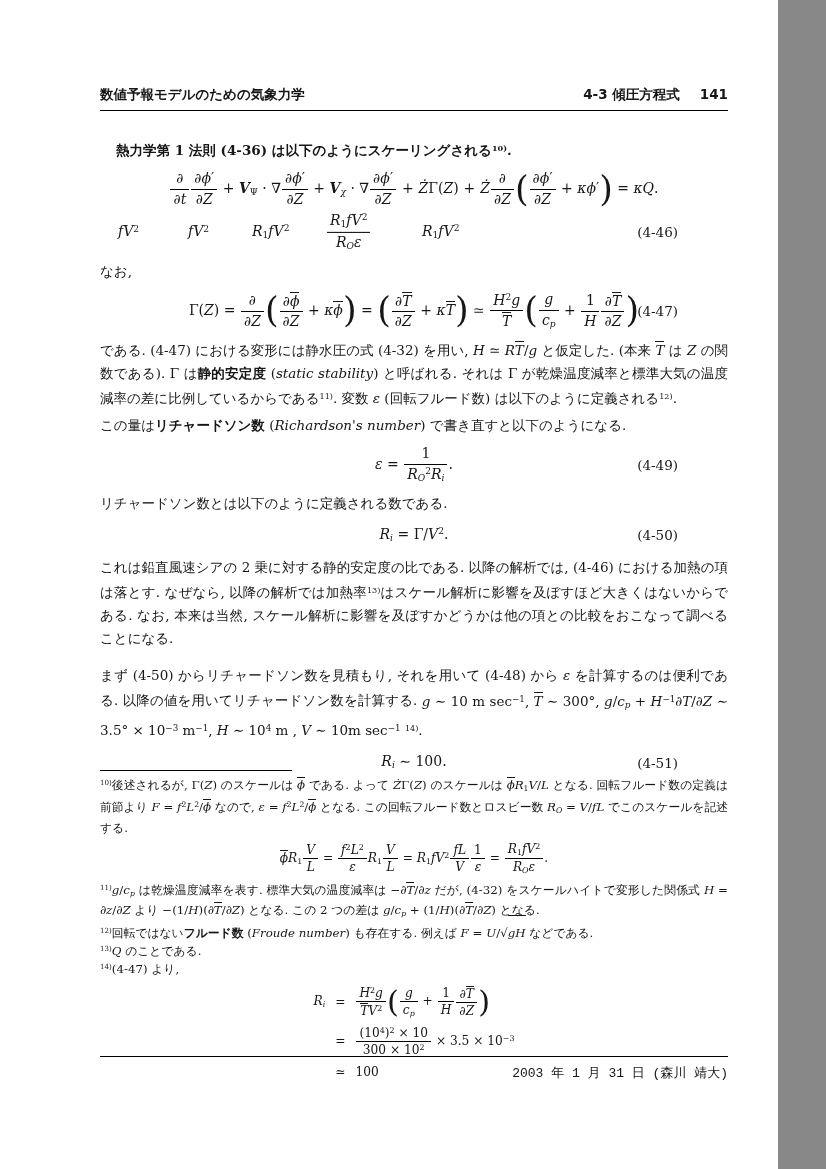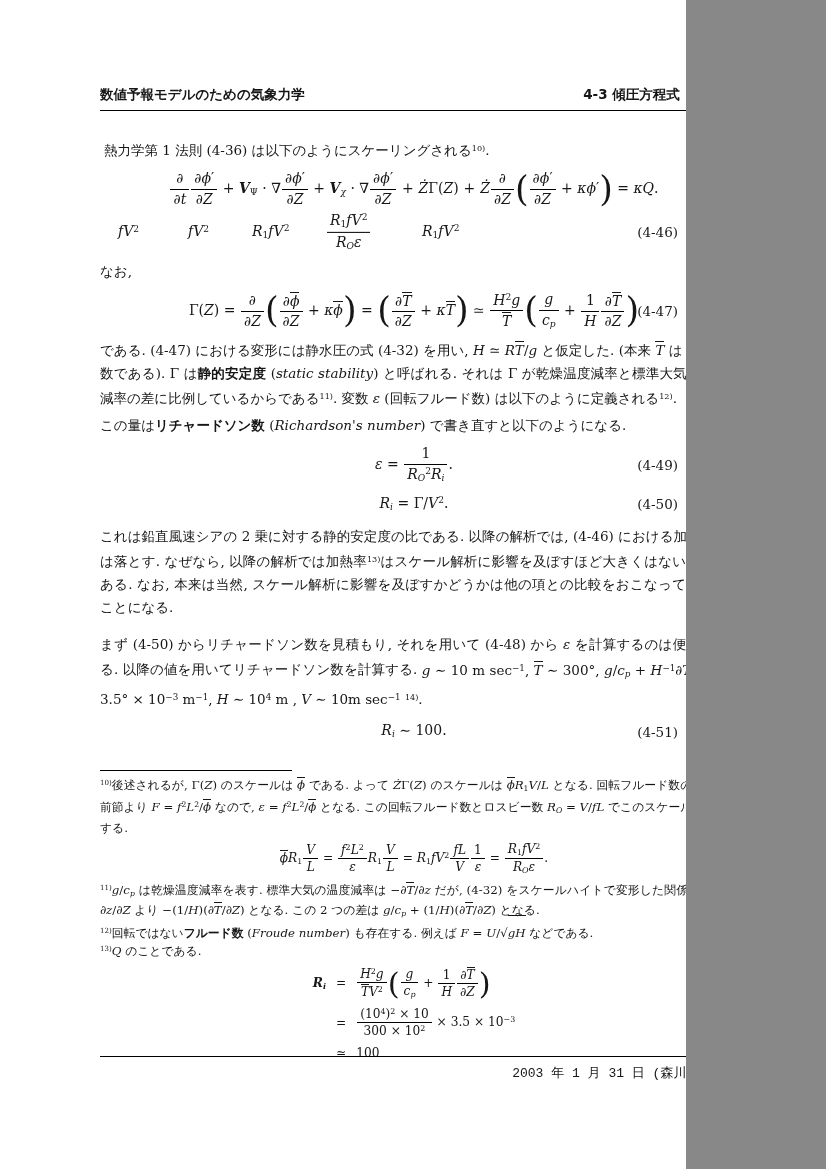--- a/index.html
+++ b/index.html
@@ -1,26 +1,26 @@
 <!DOCTYPE html>
 <html><head>
 <meta charset="utf-8">
 <style>
   html,body{margin:0;padding:0;background:#888;}
-  .page{position:relative;width:686px;height:1169px;background:#ffffff;overflow:hidden;
+  .page{position:relative;width:778px;height:1169px;background:#ffffff;overflow:hidden;
         color:#161616;font-family:"DejaVu Serif","Liberation Serif",serif;}
   .content{position:absolute;left:100px;top:86px;width:628px;}
   
   .header{display:flex;justify-content:space-between;align-items:flex-end;
           font-family:"DejaVu Sans","Liberation Sans",sans-serif;font-weight:bold;
           font-size:13.5px;padding-bottom:6px;border-bottom:1.6px solid #000;}
   .hright{display:flex;gap:20px;}
   
   .para{margin:4px 0 2px;line-height:23px;font-size:13.5px;text-align:justify;}
-  .p1{margin:26px 4px 2px;}
+  .p1{margin:26px 16px 2px;font-weight:bold;}
   .gothic{font-family:"DejaVu Sans","Liberation Sans",sans-serif;font-weight:bold;font-style:normal;}
   .fnref{font-size:60%;vertical-align:0.55em;letter-spacing:0;}
   .em-dots{-webkit-text-emphasis:filled dot over;text-emphasis:filled dot over;}
   
   .eqblock{position:relative;text-align:center;margin:8px 0;font-size:14px;line-height:1.25;}
   .eqline{display:inline-block;}
   .eqnum{position:absolute;right:50px;top:50%;transform:translateY(-50%);font-size:13.5px;font-style:normal;}
   .m i,.eqline i{font-family:inherit;}
   .fr{display:inline-block;vertical-align:middle;text-align:center;margin:0 1px;}
   .fr .n{display:block;padding:0 3px 1px;}
@@ -38,21 +38,21 @@
   .sc{position:absolute;top:50%;transform:translateY(-50%);}
   .sc1{left:18px;}.sc2{left:88px;}.sc3{left:152px;}.sc4{left:226px;}.sc5{left:322px;}
   
   .footnotes{position:absolute;left:100px;top:770px;width:628px;font-size:11.8px;}
   .fnrule{width:192px;border-top:1.2px solid #000;margin:0 0 4px;}
   .fn{margin:0;line-height:16.5px;text-align:justify;}
   .fneq{text-align:center;margin:6px 0 5px;font-size:12.2px;}
   .align3{display:table;margin:4px auto 2px;font-size:12.2px;}
   .ar{display:table-row;}
   .ac{display:table-cell;vertical-align:middle;padding:4px 5px;}
-  .ac.l{text-align:center;font-weight:bold;}
+  .ac.l{text-align:center;}
   .ac.r{text-align:center;}
   .ac.e{text-align:left;}
   
   .footer{position:absolute;left:100px;width:628px;top:1056px;border-top:1.2px solid #000;
           padding-top:7px;text-align:right;font-size:13px;font-family:Liberation Mono, monospace;}
 </style>
 </head>
 <body>
 
 <div class="page">
@@ -90,20 +90,21 @@
     <p class="para">である. (4-47) における変形には静水圧の式 (4-32) を用い, <span class="m"><i>H</i> ≃ <i>R</i><span class="ov"><i>T</i></span>/<i>g</i></span> と仮定した. (本来 <span class="m"><span class="ov"><i>T</i></span></span> は <span class="m"><i>Z</i></span> の関数である). <span class="m">Γ</span> は<b class="gothic">静的安定度</b> (<i>static stability</i>) と呼ばれる. それは <span class="m">Γ</span> が乾燥温度減率と標準大気の温度減率の差に比例しているからである<sup class="fnref">11)</sup>. 変数 <span class="m"><i>ε</i></span> (回転フルード数) は以下のように定義される<sup class="fnref">12)</sup>.</p>
 
 
     <p class="para">この量は<b class="gothic">リチャードソン数</b> (<i>Richardson's number</i>) で書き直すと以下のようになる.</p>
 
     <div class="eqblock">
       <span class="eqline"><i>ε</i> = <span class="fr"><span class="n">1</span><span class="d"><i>R</i><sub><i>O</i></sub><sup>2</sup><i>R</i><sub><i>i</i></sub></span></span>.</span>
       <span class="eqnum">(4-49)</span>
     </div>
 
+    <p class="para">リチャードソン数とは以下のように定義される数である.</p>
 
     <div class="eqblock" style="margin:11px 0;">
       <span class="eqline"><i>R</i><sub><i>i</i></sub> = Γ/<i>V</i><sup>2</sup>.</span>
       <span class="eqnum">(4-50)</span>
     </div>
 
     <p class="para">これは鉛直風速シアの 2 乗に対する静的安定度の比である. 以降の解析では, (4-46) における加熱の項は落とす. なぜなら, 以降の解析では加熱率<sup class="fnref">13)</sup>はスケール解析に影響を及ぼすほど大きくはないからである. なお, 本来は当然, スケール解析に影響を及ぼすかどうかは他の項との比較をおこなって調べることになる.</p>
 
     <p class="para" style="margin-top:14px;">まず (4-50) からリチャードソン数を見積もり, それを用いて (4-48) から <span class="m"><i>ε</i></span> を計算するのは便利である. 以降の値を用いてリチャードソン数を計算する. <span class="m"><i>g</i> ∼ 10 <span class="rm">m sec</span><sup>−1</sup>, <span class="ov"><i>T</i></span> ∼ 300°, <i>g</i>/<i>c</i><sub><i>p</i></sub> + <i>H</i><sup>−1</sup><i>∂T</i>/<i>∂Z</i> ∼ 3.5° × 10<sup>−3</sup> <span class="rm">m</span><sup>−1</sup>, <i>H</i> ∼ 10<sup>4</sup> <span class="rm">m</span> , <i>V</i> ∼ 10<span class="rm">m sec</span><sup>−1</sup></span> <sup class="fnref">14)</sup>.</p>
 
@@ -114,20 +115,21 @@
 
   </div>
 
   <div class="footnotes">
     <div class="fnrule"></div>
     <p class="fn"><sup class="fnref">10)</sup>後述されるが, <span class="m">Γ(<i>Z</i>)</span> のスケールは <span class="m"><span class="ov"><i>ϕ</i></span></span> である. よって <span class="m"><i>Ż</i>Γ(<i>Z</i>)</span> のスケールは <span class="m"><span class="ov"><i>ϕ</i></span><i>R</i><sub>1</sub><i>V</i>/<i>L</i></span> となる. 回転フルード数の定義は前節より <span class="m"><i>F</i> = <i>f</i><sup>2</sup><i>L</i><sup>2</sup>/<span class="ov"><i>ϕ</i></span></span> なので, <span class="m"><i>ε</i> = <i>f</i><sup>2</sup><i>L</i><sup>2</sup>/<span class="ov"><i>ϕ</i></span></span> となる. この回転フルード数とロスビー数 <span class="m"><i>R</i><sub><i>O</i></sub> = <i>V</i>/<i>fL</i></span> でこのスケールを記述する.</p>
     <div class="fneq"><span class="ov"><i>ϕ</i></span><i>R</i><sub>1</sub><span class="fr"><span class="n"><i>V</i></span><span class="d"><i>L</i></span></span> = <span class="fr"><span class="n"><i>f</i><sup>2</sup><i>L</i><sup>2</sup></span><span class="d"><i>ε</i></span></span><i>R</i><sub>1</sub><span class="fr"><span class="n"><i>V</i></span><span class="d"><i>L</i></span></span> = <i>R</i><sub>1</sub><i>fV</i><sup>2</sup><span class="fr"><span class="n"><i>fL</i></span><span class="d"><i>V</i></span></span><span class="fr"><span class="n">1</span><span class="d"><i>ε</i></span></span> = <span class="fr"><span class="n"><i>R</i><sub>1</sub><i>fV</i><sup>2</sup></span><span class="d"><i>R</i><sub><i>O</i></sub><i>ε</i></span></span>.</div>
     <p class="fn"><sup class="fnref">11)</sup><span class="m"><i>g</i>/<i>c</i><sub><i>p</i></sub></span> は乾燥温度減率を表す.  標準大気の温度減率は <span class="m">−<i>∂</i><span class="ov"><i>T</i></span>/<i>∂z</i></span> だが, (4-32) をスケールハイトで変形した関係式 <span class="m"><i>H</i> = <i>∂z</i>/<i>∂Z</i></span> より <span class="m">−(1/<i>H</i>)(<i>∂</i><span class="ov"><i>T</i></span>/<i>∂Z</i>)</span> となる. この 2 つの差は <span class="m"><i>g</i>/<i>c</i><sub><i>p</i></sub> + (1/<i>H</i>)(<i>∂</i><span class="ov"><i>T</i></span>/<i>∂Z</i>)</span> となる.</p>
     <p class="fn"><sup class="fnref">12)</sup><span class="em-dots">回転</span>ではない<b class="gothic">フルード数</b> (<i>Froude number</i>) も存在する. 例えば <span class="m"><i>F</i> = <i>U</i>/<span class="sqrt">√<span class="rad"><i>gH</i></span></span></span> などである.</p>
     <p class="fn"><sup class="fnref">13)</sup><span class="m"><i>Q</i></span> のことである.</p>
+    <p class="fn"><sup class="fnref">14)</sup>(4-47) より,</p>
     <div class="align3">
       <div class="ar">
         <span class="ac l"><i>R</i><sub><i>i</i></sub></span>
         <span class="ac r">=</span>
         <span class="ac e"><span class="fr"><span class="n"><i>H</i><sup>2</sup><i>g</i></span><span class="d"><span class="ov"><i>T</i></span><i>V</i><sup>2</sup></span></span><span class="pg"><span class="bigp">(</span><span class="pc"><span class="fr"><span class="n"><i>g</i></span><span class="d"><i>c</i><sub><i>p</i></sub></span></span> + <span class="fr"><span class="n">1</span><span class="d"><i>H</i></span></span><span class="fr"><span class="n"><i>∂</i><span class="ov"><i>T</i></span></span><span class="d"><i>∂Z</i></span></span></span><span class="bigp">)</span></span></span>
       </div>
       <div class="ar">
         <span class="ac l"></span>
         <span class="ac r">=</span>
         <span class="ac e"><span class="fr"><span class="n">(10<sup>4</sup>)<sup>2</sup> × 10</span><span class="d">300 × 10<sup>2</sup></span></span> × 3.5 × 10<sup>−3</sup></span>

